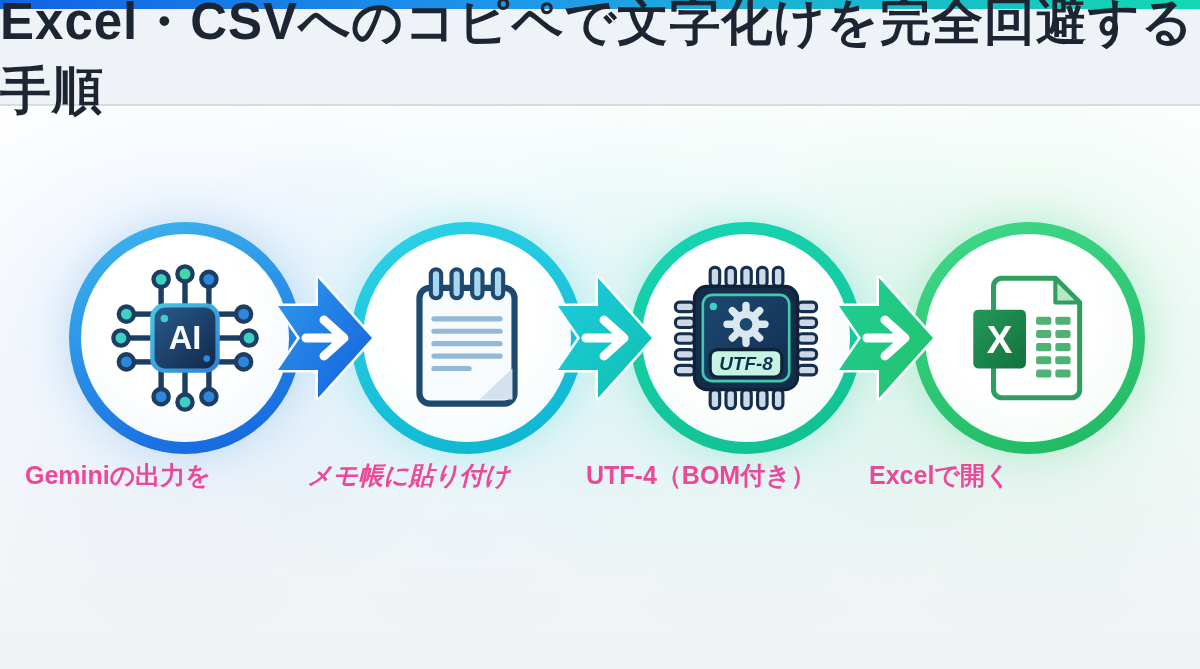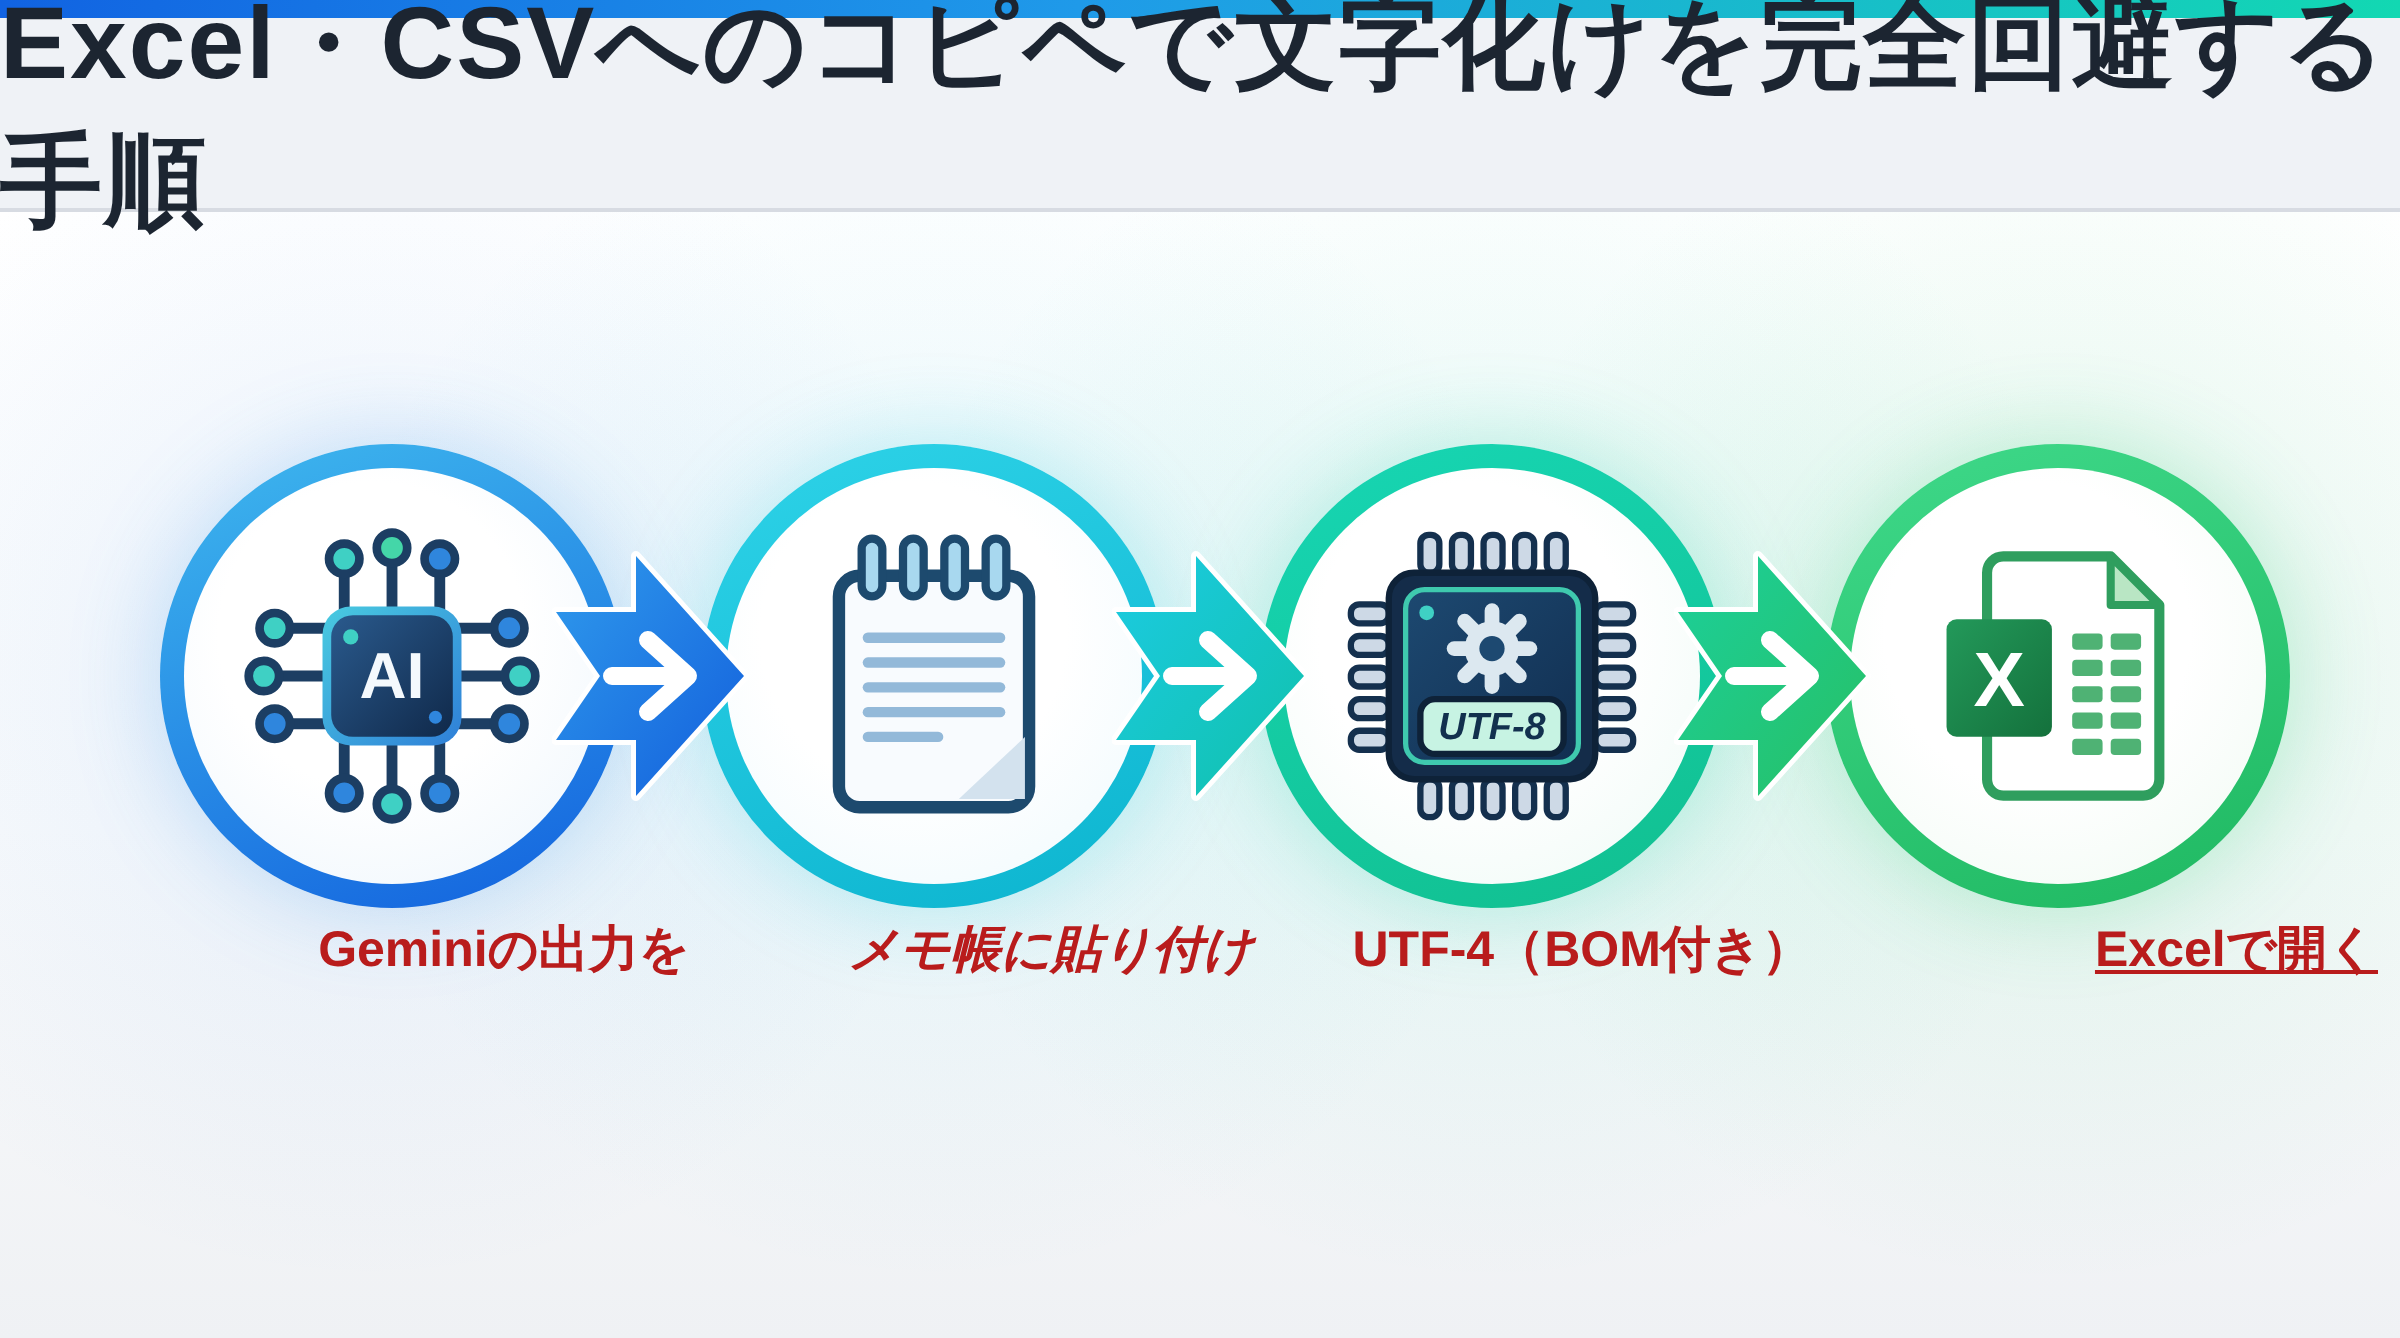--- a/index.html
+++ b/index.html
@@ -22,39 +22,39 @@
     background:#eff2f6;border-bottom:2px solid #d7dbe2;
     display:flex;align-items:center;justify-content:center;
   }
   .title{
     font-size:51px;font-weight:800;color:#1c2531;letter-spacing:1px;
   }
   .step-circle{
     position:absolute;width:232px;height:232px;border-radius:50%;
     display:flex;align-items:center;justify-content:center;top:222px;
   }
-  .ring1{left:80px;background:linear-gradient(160deg,#3fb9ee,#1261de);box-shadow:0 0 45px rgba(60,150,235,0.28);}
+  .ring1{left:69px;background:linear-gradient(160deg,#3fb9ee,#1261de);box-shadow:0 0 45px rgba(60,150,235,0.28);}
   .ring2{left:351px;background:linear-gradient(160deg,#2ed3e8,#0cb4cf);box-shadow:0 0 45px rgba(30,200,220,0.28);}
   .ring3{left:630px;background:linear-gradient(160deg,#17d6b4,#11bf8f);box-shadow:0 0 45px rgba(25,205,160,0.28);font-style:italic;}
   .ring4{left:913px;background:linear-gradient(160deg,#3fd98a,#1fb861);box-shadow:0 0 45px rgba(55,205,125,0.30);}
   .circle-inner{
     width:208px;height:208px;border-radius:50%;
     display:flex;align-items:center;justify-content:center;
   }
   .fill1{background:radial-gradient(circle at 45% 40%,#ffffff 45%,#ecf5fc 100%);}
   .fill2{background:radial-gradient(circle at 45% 40%,#ffffff 45%,#edf9fd 100%);}
   .fill3{background:radial-gradient(circle at 45% 40%,#ffffff 45%,#edfaf5 100%);}
   .fill4{background:radial-gradient(circle at 45% 40%,#ffffff 45%,#effaf2 100%);}
   .arrow{position:absolute;top:268px;width:100px;height:140px;z-index:5;}
   .a1{left:276px;} .a2{left:556px;} .a3{left:837px;}
   .step-label{
-    position:absolute;top:458px;width:320px;text-align:right;
-    font-size:25px;font-weight:800;color:#b91c1c;line-height:1.42;
-  }
-  .l1{left:25px;} .l2{left:307px;font-style:italic;} .l3{left:586px;} .l4{left:869px;text-decoration:underline;}
+    position:absolute;top:458px;width:320px;text-align:left;
+    font-size:25px;font-weight:800;color:#ec4899;line-height:1.42;
+  }
+  .l1{left:25px;} .l2{left:307px;font-style:italic;} .l3{left:586px;} .l4{left:869px;}
 </style>
 </head>
 <body>
 
 <div class="topbar"></div>
 
 <div class="header">
   <div class="title">Excel・CSVへのコピペで文字化けを完全回避する手順</div>
 </div>
 

